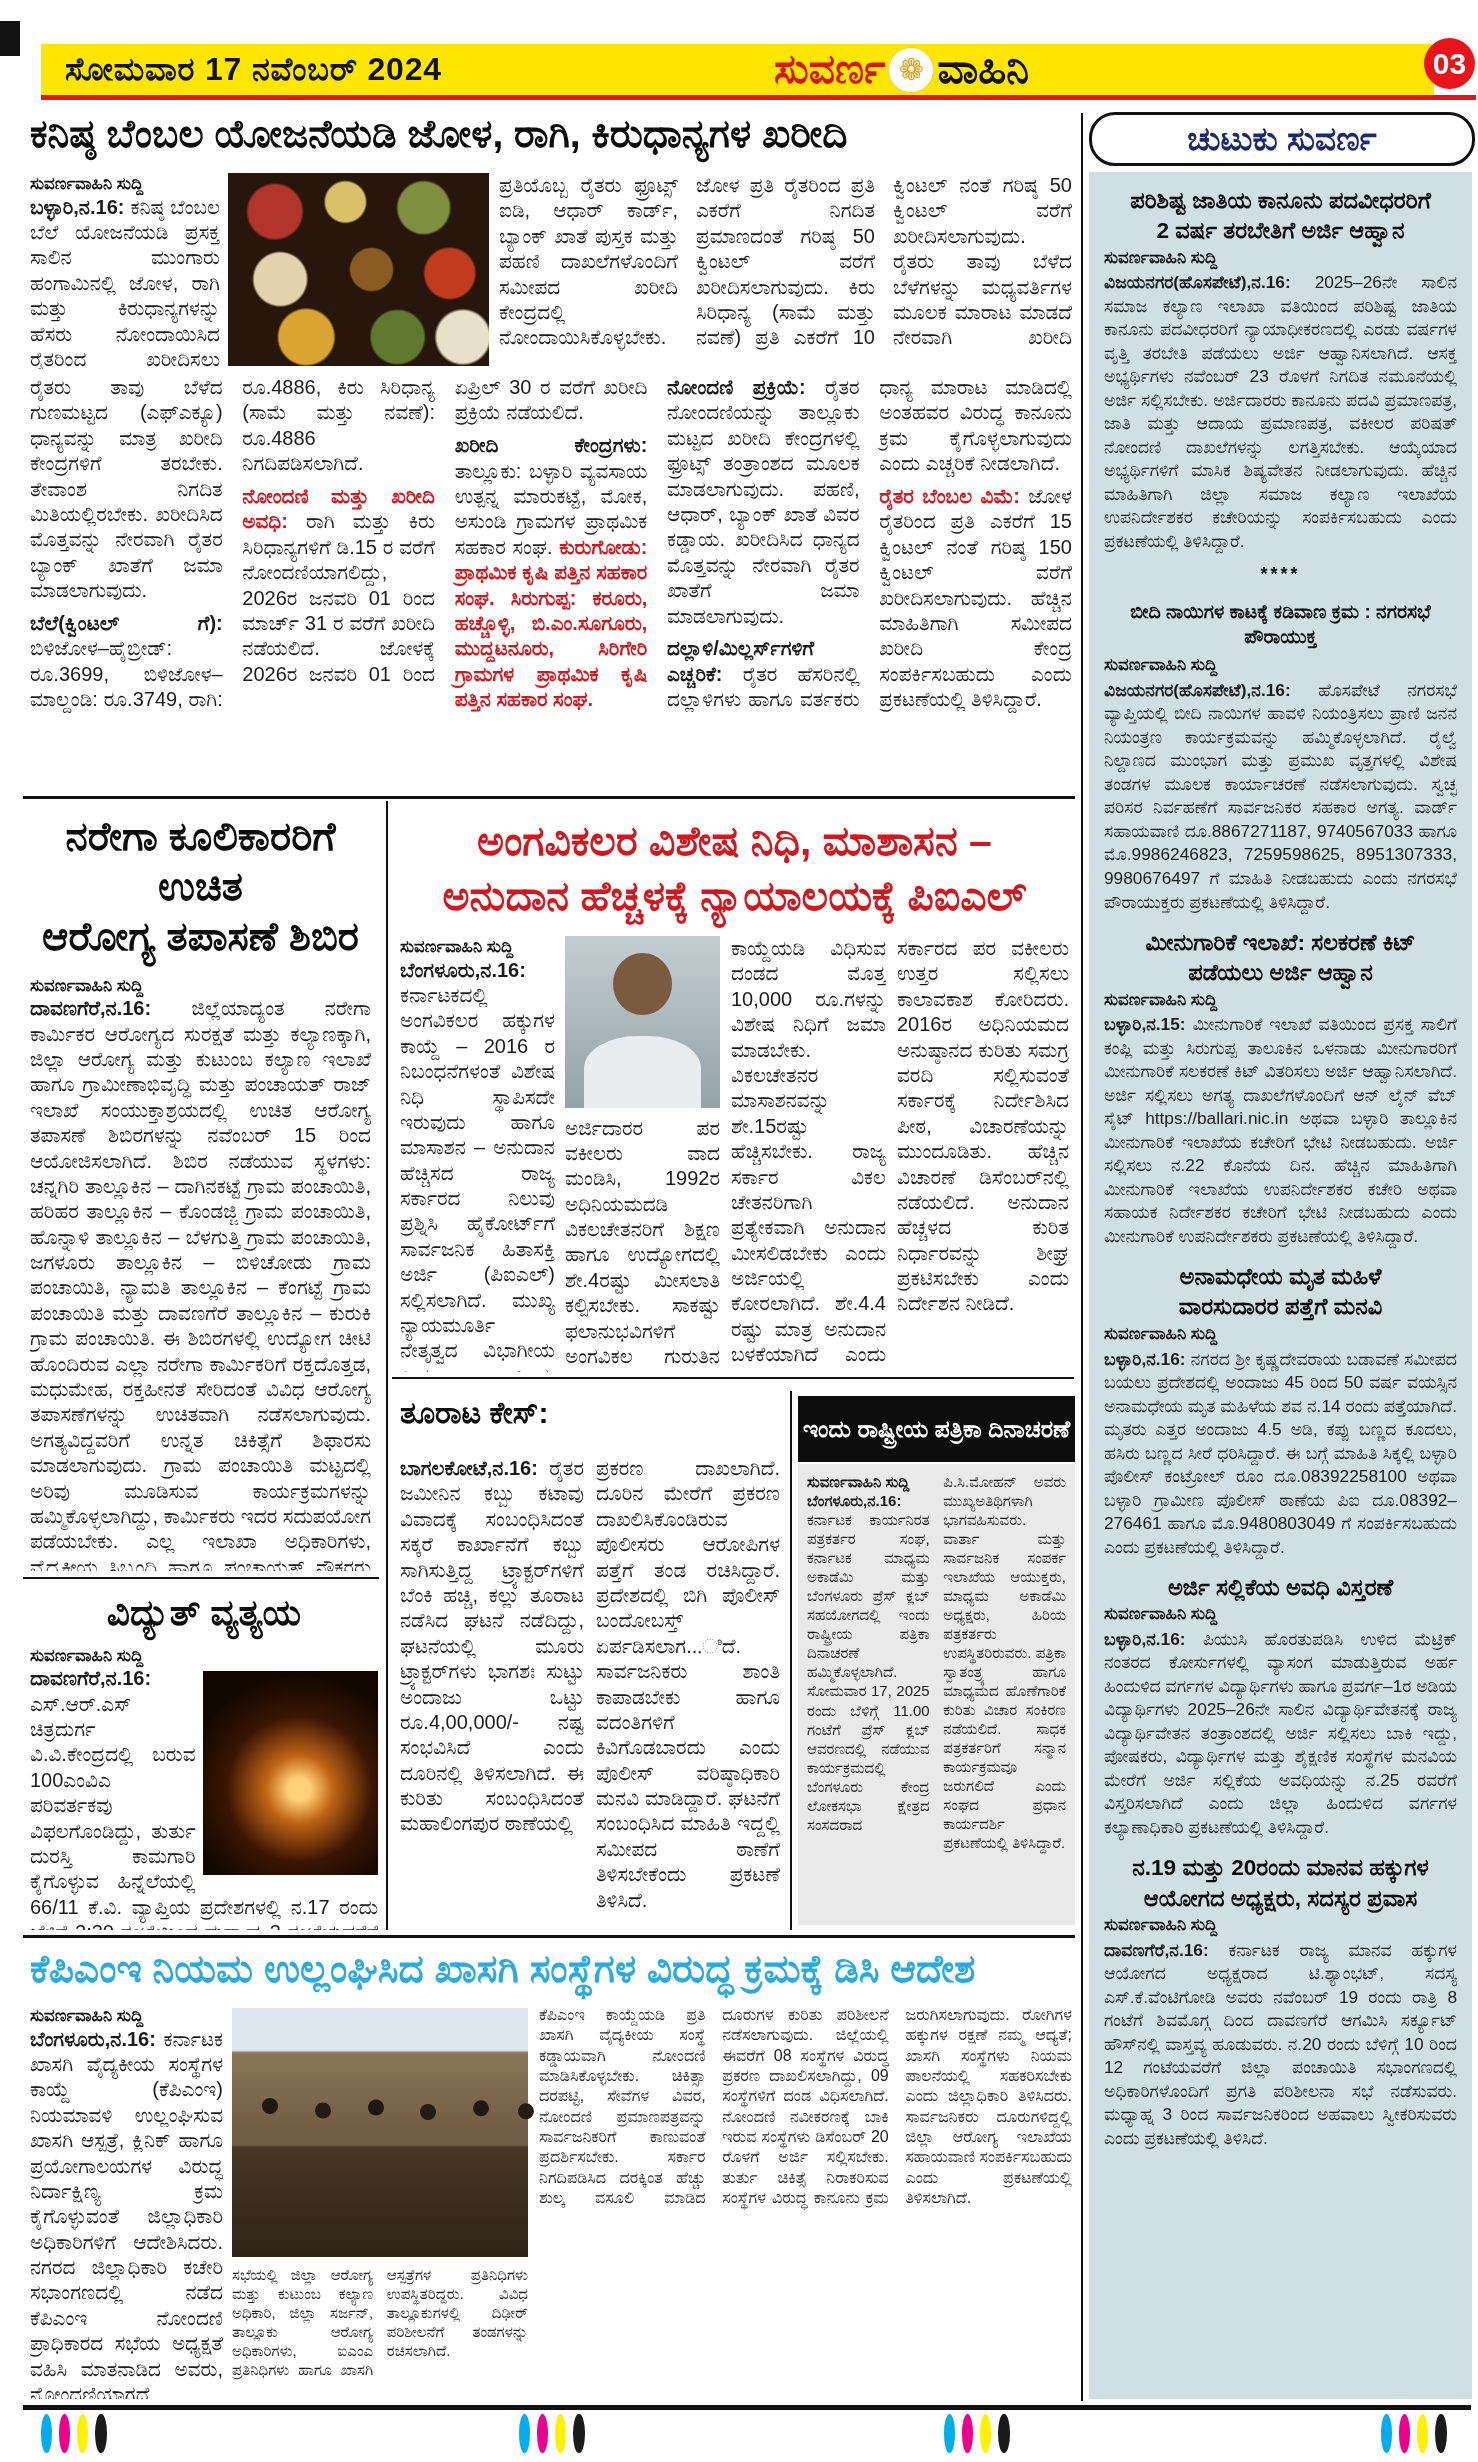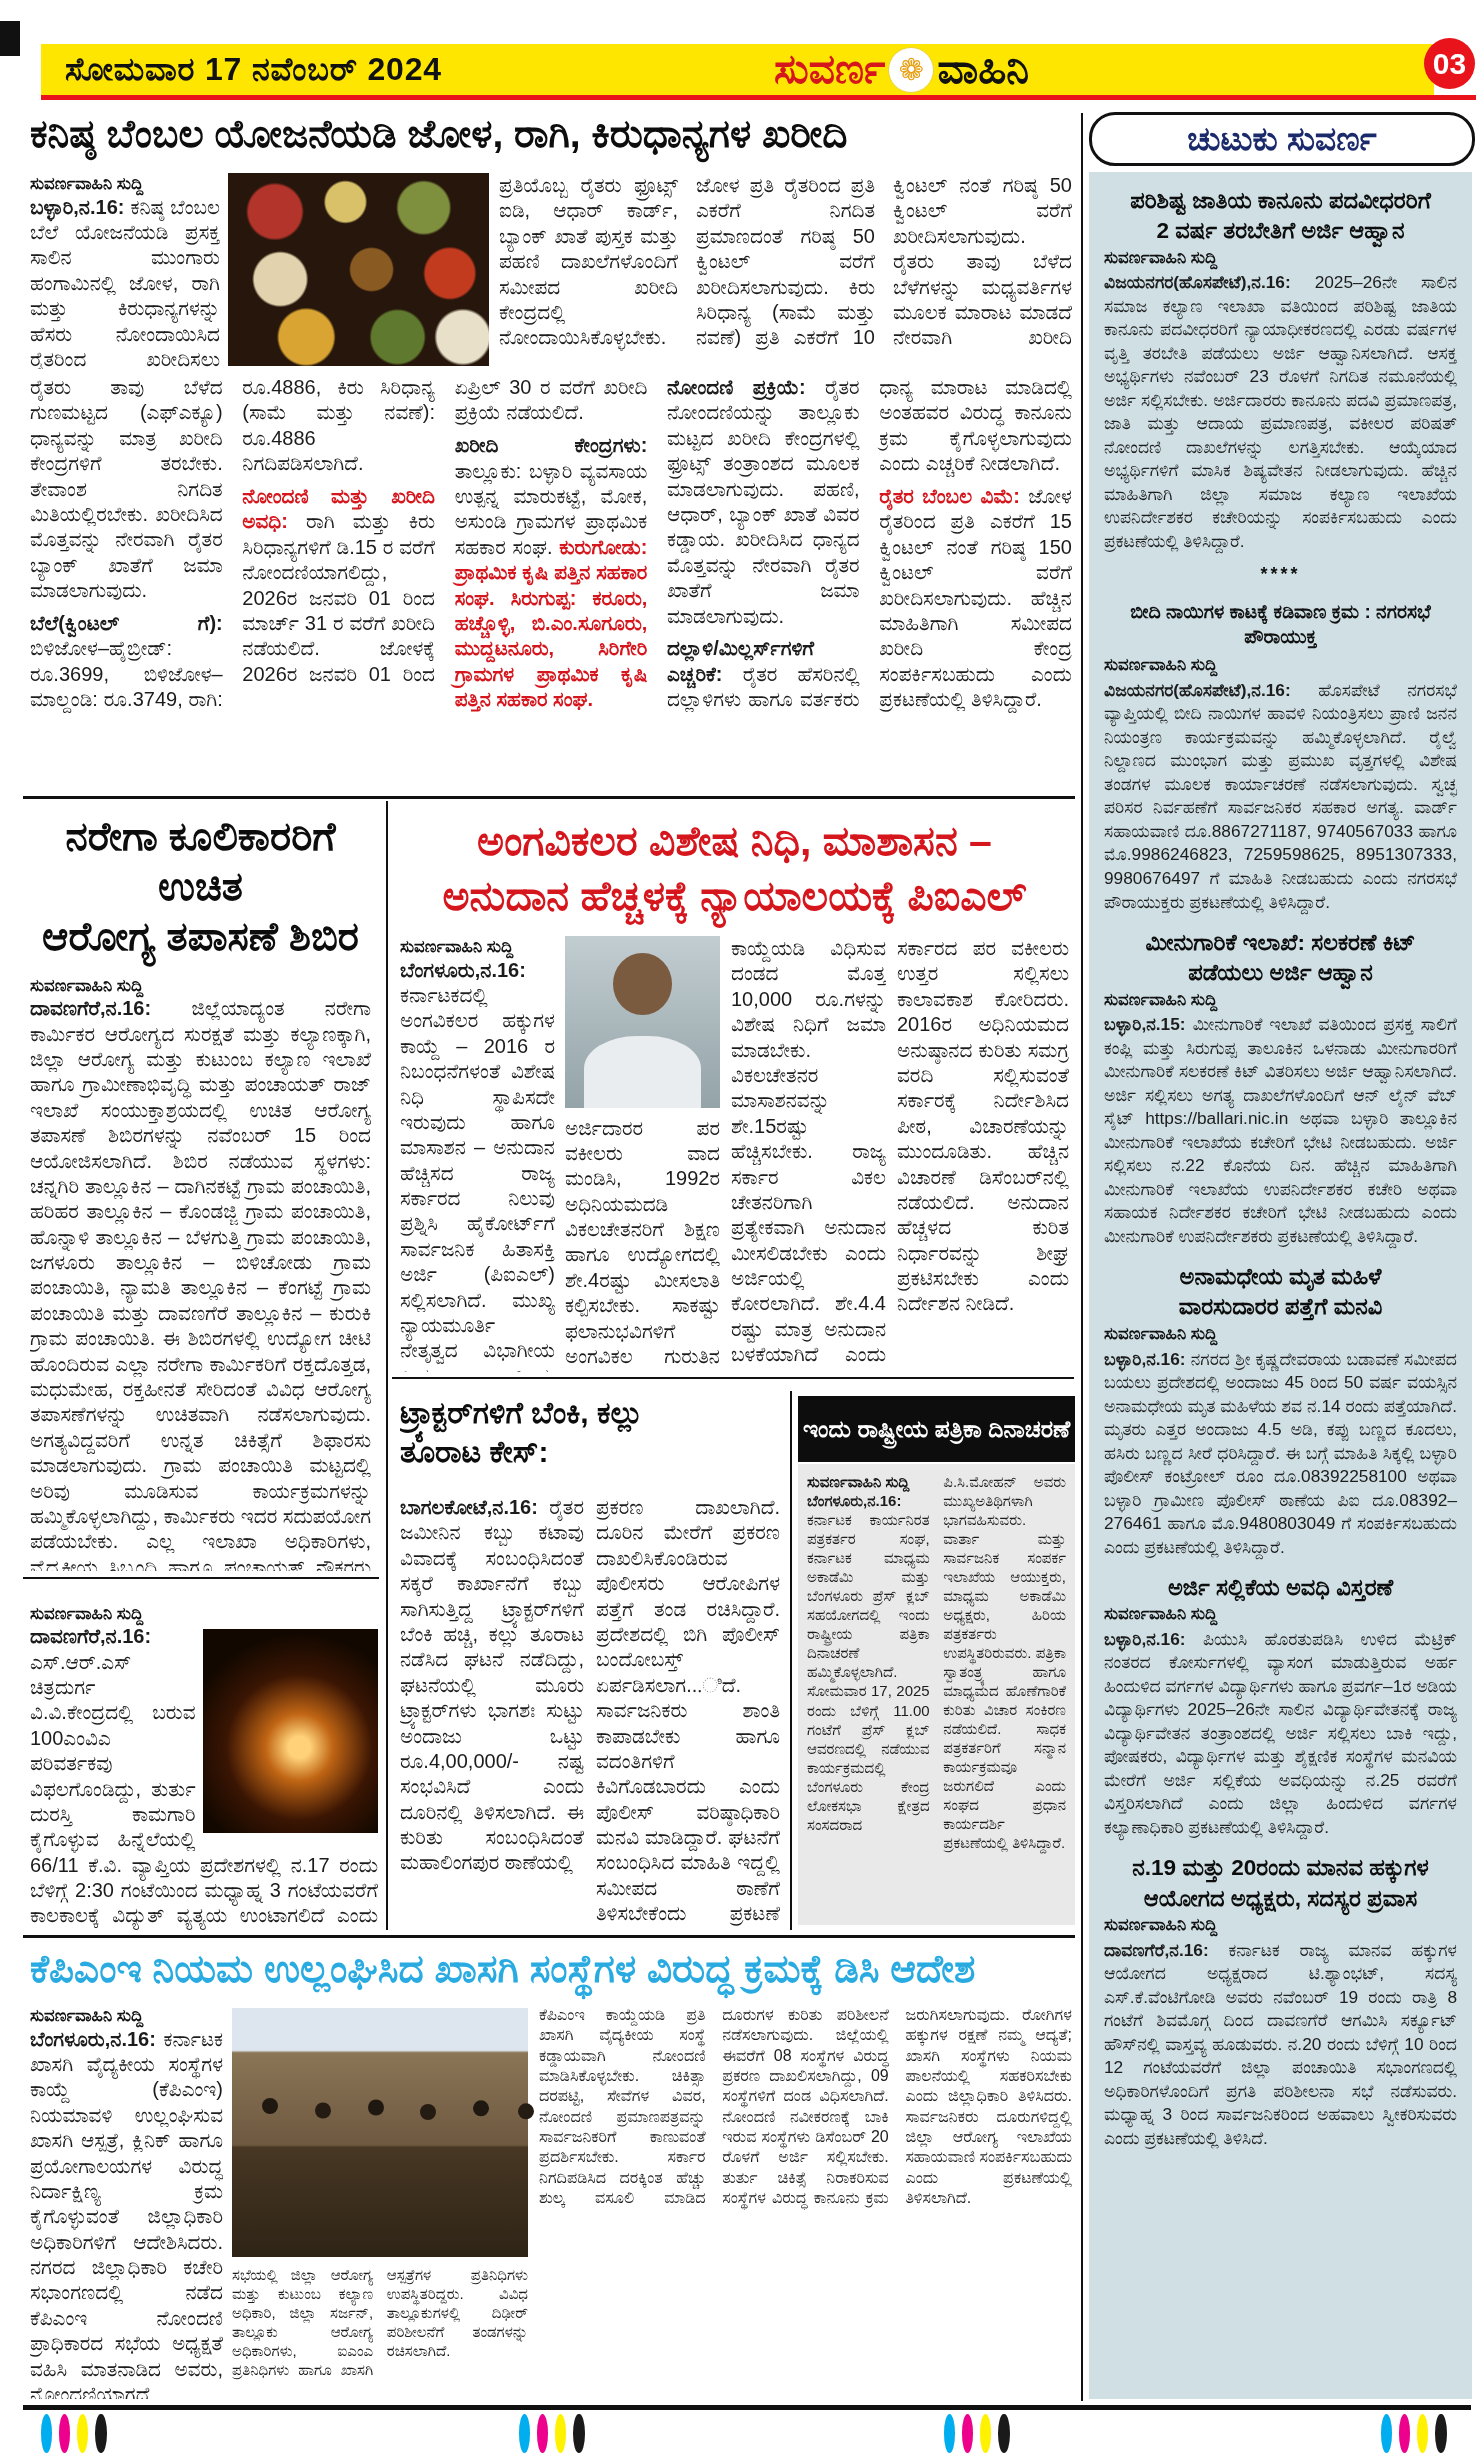--- a/index.html
+++ b/index.html
@@ -115,20 +115,21 @@
     <div>ನರೇಗಾ ಕೂಲಿಕಾರರಿಗೆ ಉಚಿತ</div>
     <div>ಆರೋಗ್ಯ ತಪಾಸಣೆ ಶಿಬಿರ</div>
   </div>
   <div class="byline" style="margin-top:13.6px">ಸುವರ್ಣವಾಹಿನಿ ಸುದ್ದಿ</div>
   <p class="bt"><span class="dl">ದಾವಣಗೆರೆ,ನ.16:</span>
      <span>ಜಿಲ್ಲೆಯಾದ್ಯಂತ ನರೇಗಾ ಕಾರ್ಮಿಕರ ಆರೋಗ್ಯದ ಸುರಕ್ಷತೆ ಮತ್ತು ಕಲ್ಯಾಣಕ್ಕಾಗಿ, ಜಿಲ್ಲಾ ಆರೋಗ್ಯ ಮತ್ತು ಕುಟುಂಬ ಕಲ್ಯಾಣ ಇಲಾಖೆ ಹಾಗೂ ಗ್ರಾಮೀಣಾಭಿವೃದ್ಧಿ ಮತ್ತು ಪಂಚಾಯತ್ ರಾಜ್ ಇಲಾಖೆ ಸಂಯುಕ್ತಾಶ್ರಯದಲ್ಲಿ ಉಚಿತ ಆರೋಗ್ಯ ತಪಾಸಣೆ ಶಿಬಿರಗಳನ್ನು ನವೆಂಬರ್ 15 ರಿಂದ ಆಯೋಜಿಸಲಾಗಿದೆ. ಶಿಬಿರ ನಡೆಯುವ ಸ್ಥಳಗಳು: ಚನ್ನಗಿರಿ ತಾಲ್ಲೂಕಿನ – ದಾಗಿನಕಟ್ಟೆ ಗ್ರಾಮ ಪಂಚಾಯಿತಿ, ಹರಿಹರ ತಾಲ್ಲೂಕಿನ – ಕೊಂಡಜ್ಜಿ ಗ್ರಾಮ ಪಂಚಾಯಿತಿ, ಹೊನ್ನಾಳಿ ತಾಲ್ಲೂಕಿನ – ಬೆಳಗುತ್ತಿ ಗ್ರಾಮ ಪಂಚಾಯಿತಿ, ಜಗಳೂರು ತಾಲ್ಲೂಕಿನ – ಬಿಳಿಚೋಡು ಗ್ರಾಮ ಪಂಚಾಯಿತಿ, ನ್ಯಾಮತಿ ತಾಲ್ಲೂಕಿನ – ಕೆಂಗಟ್ಟೆ ಗ್ರಾಮ ಪಂಚಾಯಿತಿ ಮತ್ತು ದಾವಣಗೆರೆ ತಾಲ್ಲೂಕಿನ – ಕುರುಕಿ ಗ್ರಾಮ ಪಂಚಾಯಿತಿ. ಈ ಶಿಬಿರಗಳಲ್ಲಿ ಉದ್ಯೋಗ ಚೀಟಿ ಹೊಂದಿರುವ ಎಲ್ಲಾ ನರೇಗಾ ಕಾರ್ಮಿಕರಿಗೆ ರಕ್ತದೊತ್ತಡ, ಮಧುಮೇಹ, ರಕ್ತಹೀನತೆ ಸೇರಿದಂತೆ ವಿವಿಧ ಆರೋಗ್ಯ ತಪಾಸಣೆಗಳನ್ನು ಉಚಿತವಾಗಿ ನಡೆಸಲಾಗುವುದು. ಅಗತ್ಯವಿದ್ದವರಿಗೆ ಉನ್ನತ ಚಿಕಿತ್ಸೆಗೆ ಶಿಫಾರಸು ಮಾಡಲಾಗುವುದು. ಗ್ರಾಮ ಪಂಚಾಯಿತಿ ಮಟ್ಟದಲ್ಲಿ ಅರಿವು ಮೂಡಿಸುವ ಕಾರ್ಯಕ್ರಮಗಳನ್ನು ಹಮ್ಮಿಕೊಳ್ಳಲಾಗಿದ್ದು, ಕಾರ್ಮಿಕರು ಇದರ ಸದುಪಯೋಗ ಪಡೆಯಬೇಕು. ಎಲ್ಲ ಇಲಾಖಾ ಅಧಿಕಾರಿಗಳು, ವೈದ್ಯಕೀಯ ಸಿಬ್ಬಂದಿ ಹಾಗೂ ಪಂಚಾಯತ್ ನೌಕರರು ಈ ಕಾರ್ಯದಲ್ಲಿ ಸಕ್ರಿಯವಾಗಿ ಭಾಗವಹಿಸಿ ಶಿಬಿರಗಳನ್ನು ಯಶಸ್ವಿಯಾಗಿ ನಡೆಸಬೇಕೆಂದು ಎಂದು ತಿಳಿಸಿದ್ದಾರೆ.</span></p>
 </div>
 <div class="abs rule" style="left:22.6px;top:1577px;width:356px;height:2.3px"></div>
 
 <div class="abs" style="left:30px;top:1592px;width:348px;height:338px;overflow:hidden">
+  <div class="hl center" style="font-size:36px">ವಿದ್ಯುತ್ ವ್ಯತ್ಯಯ</div>
   <div class="byline" style="margin-top:10.6px">ಸುವರ್ಣವಾಹಿನಿ ಸುದ್ದಿ</div>
   <div class="ph-lamp" style="float:right;width:175px;height:204px;margin:4.5px 0 4.5px 7.5px"></div>
   <p class="bt"><span class="dl">ದಾವಣಗೆರೆ,ನ.16:</span>
      <span>ಎಸ್.ಆರ್.ಎಸ್ ಚಿತ್ರದುರ್ಗ ವಿ.ವಿ.ಕೇಂದ್ರದಲ್ಲಿ ಬರುವ 100ಎಂವಿಎ ಪರಿವರ್ತಕವು ವಿಫಲಗೊಂಡಿದ್ದು, ತುರ್ತು ದುರಸ್ತಿ ಕಾಮಗಾರಿ ಕೈಗೊಳ್ಳುವ ಹಿನ್ನೆಲೆಯಲ್ಲಿ 66/11 ಕೆ.ವಿ. ವ್ಯಾಪ್ತಿಯ ಪ್ರದೇಶಗಳಲ್ಲಿ ನ.17 ರಂದು ಬೆಳಿಗ್ಗೆ 2:30 ಗಂಟೆಯಿಂದ ಮಧ್ಯಾಹ್ನ 3 ಗಂಟೆಯವರೆಗೆ ಕಾಲಕಾಲಕ್ಕೆ ವಿದ್ಯುತ್ ವ್ಯತ್ಯಯ ಉಂಟಾಗಲಿದೆ ಎಂದು ಬೆಸ್ಕಾಂ ಪ್ರಕಟಣೆ ತಿಳಿಸಿದೆ. ಗ್ರಾಹಕರು ಈ ಅವಧಿಯಲ್ಲಿ</span></p>
 
 </div>
 
 <div class="abs rule" style="left:386px;top:801px;width:2.3px;height:1129px"></div>
 <div class="abs center" style="left:400px;top:814px;width:669px;font-size:41px;font-weight:bold;color:#d6161d;line-height:1.35">
   <div>ಅಂಗವಿಕಲರ ವಿಶೇಷ ನಿಧಿ, ಮಾಶಾಸನ –</div>
@@ -149,21 +150,20 @@
 <div class="abs" style="left:731px;top:936px;width:155px;height:436px;overflow:hidden">
   <p class="bt">ಕಾಯ್ದೆಯಡಿ ವಿಧಿಸುವ ದಂಡದ ಮೊತ್ತ 10,000 ರೂ.ಗಳನ್ನು ವಿಶೇಷ ನಿಧಿಗೆ ಜಮಾ ಮಾಡಬೇಕು. ವಿಕಲಚೇತನರ ಮಾಸಾಶನವನ್ನು ಶೇ.15ರಷ್ಟು ಹೆಚ್ಚಿಸಬೇಕು. ರಾಜ್ಯ ಸರ್ಕಾರ ವಿಕಲ ಚೇತನರಿಗಾಗಿ ಪ್ರತ್ಯೇಕವಾಗಿ ಅನುದಾನ ಮೀಸಲಿಡಬೇಕು ಎಂದು ಅರ್ಜಿಯಲ್ಲಿ ಕೋರಲಾಗಿದೆ. ಶೇ.4.4 ರಷ್ಟು ಮಾತ್ರ ಅನುದಾನ ಬಳಕೆಯಾಗಿದೆ ಎಂದು ದೂರಲಾಗಿದೆ.</p>
 </div>
 <div class="abs" style="left:897px;top:936px;width:172px;height:436px;overflow:hidden">
   <p class="bt">ಸರ್ಕಾರದ ಪರ ವಕೀಲರು ಉತ್ತರ ಸಲ್ಲಿಸಲು ಕಾಲಾವಕಾಶ ಕೋರಿದರು. 2016ರ ಅಧಿನಿಯಮದ ಅನುಷ್ಠಾನದ ಕುರಿತು ಸಮಗ್ರ ವರದಿ ಸಲ್ಲಿಸುವಂತೆ ಸರ್ಕಾರಕ್ಕೆ ನಿರ್ದೇಶಿಸಿದ ಪೀಠ, ವಿಚಾರಣೆಯನ್ನು ಮುಂದೂಡಿತು. ಹೆಚ್ಚಿನ ವಿಚಾರಣೆ ಡಿಸೆಂಬರ್‌ನಲ್ಲಿ ನಡೆಯಲಿದೆ. ಅನುದಾನ ಹೆಚ್ಚಳದ ಕುರಿತ ನಿರ್ಧಾರವನ್ನು ಶೀಘ್ರ ಪ್ರಕಟಿಸಬೇಕು ಎಂದು ನಿರ್ದೇಶನ ನೀಡಿದೆ.</p>
 </div>
 <div class="abs rule" style="left:392px;top:1377px;width:682px;height:2.3px"></div>
 
 <div class="abs" style="left:400px;top:1393px;width:381px;height:535px;overflow:hidden">
   <div class="hl" style="font-size:30px;line-height:1.3">
-    <div>ಟ್ರ್ಯಾಕ್ಟರ್‌ಗಳಿಗೆ ಬೆಂಕಿ, ಕಲ್ಲು</div>
     <div>ತೂರಾಟ ಕೇಸ್:</div>
   </div>
   <div style="display:flex;gap:12px;margin-top:24px">
     <div style="width:184px">
       <p class="bt"><span class="dl">ಬಾಗಲಕೋಟೆ,ನ.16:</span>
          <span>ರೈತರ ಜಮೀನಿನ ಕಬ್ಬು ಕಟಾವು ವಿವಾದಕ್ಕೆ ಸಂಬಂಧಿಸಿದಂತೆ ಸಕ್ಕರೆ ಕಾರ್ಖಾನೆಗೆ ಕಬ್ಬು ಸಾಗಿಸುತ್ತಿದ್ದ ಟ್ರ್ಯಾಕ್ಟರ್‌ಗಳಿಗೆ ಬೆಂಕಿ ಹಚ್ಚಿ, ಕಲ್ಲು ತೂರಾಟ ನಡೆಸಿದ ಘಟನೆ ನಡೆದಿದ್ದು, ಘಟನೆಯಲ್ಲಿ ಮೂರು ಟ್ರ್ಯಾಕ್ಟರ್‌ಗಳು ಭಾಗಶಃ ಸುಟ್ಟು ಅಂದಾಜು ಒಟ್ಟು ರೂ.4,00,000/- ನಷ್ಟ ಸಂಭವಿಸಿದೆ ಎಂದು ದೂರಿನಲ್ಲಿ ತಿಳಿಸಲಾಗಿದೆ. ಈ ಕುರಿತು ಸಂಬಂಧಿಸಿದಂತೆ ಮಹಾಲಿಂಗಪುರ ಠಾಣೆಯಲ್ಲಿ</span></p>
     </div>
     <div style="width:184px">
       <p class="bt">ಪ್ರಕರಣ ದಾಖಲಾಗಿದೆ. ದೂರಿನ ಮೇರೆಗೆ ಪ್ರಕರಣ ದಾಖಲಿಸಿಕೊಂಡಿರುವ ಪೊಲೀಸರು ಆರೋಪಿಗಳ ಪತ್ತೆಗೆ ತಂಡ ರಚಿಸಿದ್ದಾರೆ. ಪ್ರದೇಶದಲ್ಲಿ ಬಿಗಿ ಪೊಲೀಸ್ ಬಂದೋಬಸ್ತ್ ಏರ್ಪಡಿಸಲಾಗ...ಿದೆ. ಸಾರ್ವಜನಿಕರು ಶಾಂತಿ ಕಾಪಾಡಬೇಕು ಹಾಗೂ ವದಂತಿಗಳಿಗೆ ಕಿವಿಗೊಡಬಾರದು ಎಂದು ಪೊಲೀಸ್ ವರಿಷ್ಠಾಧಿಕಾರಿ ಮನವಿ ಮಾಡಿದ್ದಾರೆ. ಘಟನೆಗೆ ಸಂಬಂಧಿಸಿದ ಮಾಹಿತಿ ಇದ್ದಲ್ಲಿ ಸಮೀಪದ ಠಾಣೆಗೆ ತಿಳಿಸಬೇಕೆಂದು ಪ್ರಕಟಣೆ ತಿಳಿಸಿದೆ.</p>
     </div>

